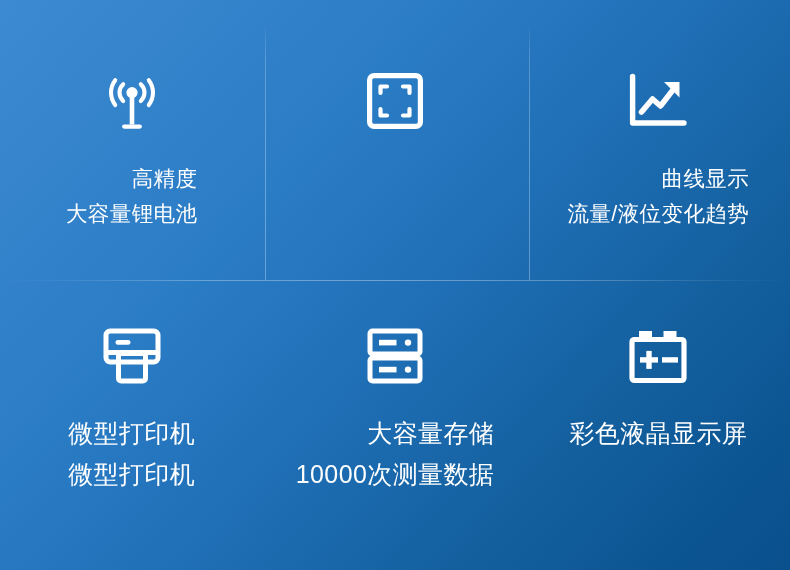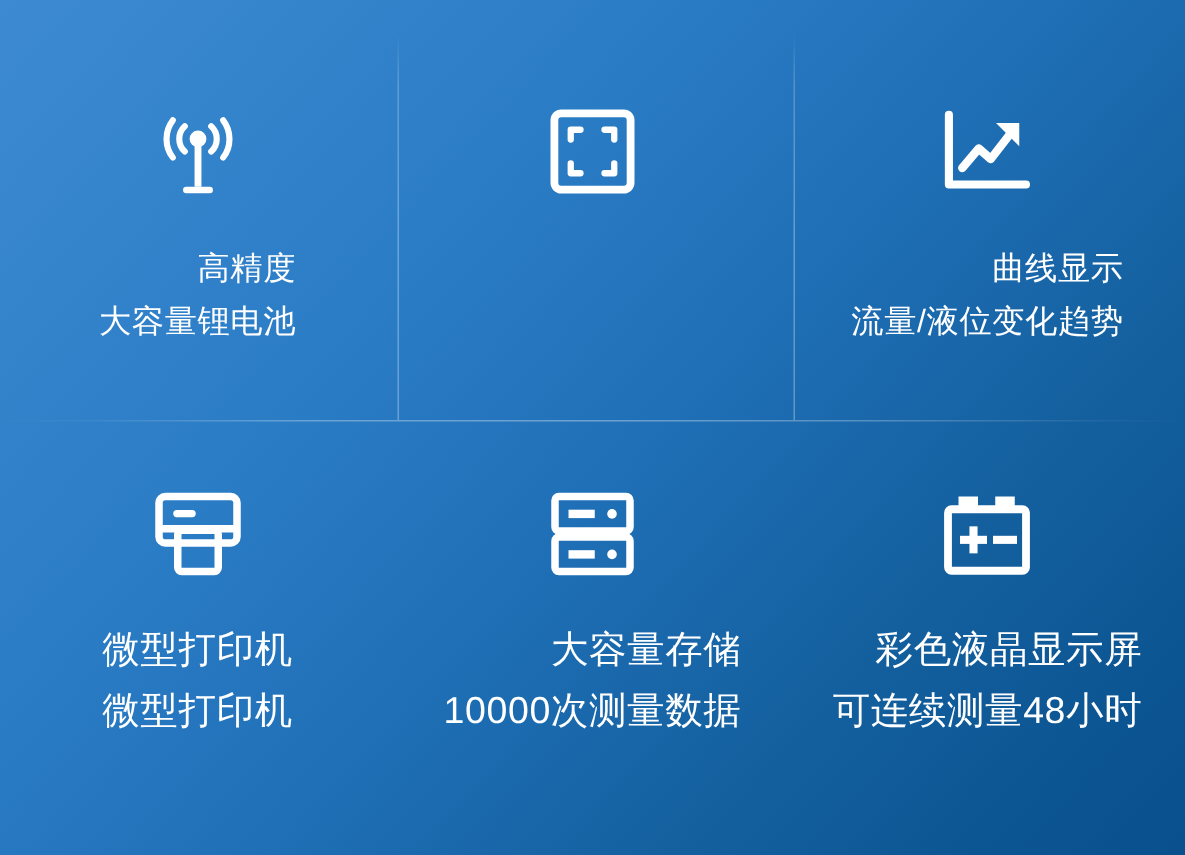--- a/index.html
+++ b/index.html
@@ -199,21 +199,20 @@
           <rect x="34.5" y="2.0" width="13.0" height="7.5" fill="#ffffff"></rect>
           <rect x="3.0" y="10.5" width="52.0" height="41.0" rx="2.4" ry="2.4" stroke="#ffffff" stroke-width="5.2"></rect>
           <path d="M18.0 30.8 L18.0 30.8" stroke="#ffffff" stroke-width="0"></path>
           <rect x="11.0" y="28.2" width="18.0" height="5.4" fill="#ffffff"></rect>
           <rect x="17.3" y="21.9" width="5.4" height="18.0" fill="#ffffff"></rect>
           <rect x="33.0" y="28.2" width="16.0" height="5.4" fill="#ffffff"></rect>
         </svg>
       </div>
       <div class="labels">
         <span class="line">彩色液晶显示屏</span>
-        <span class="line">可连续测量48小时</span>
       </div>
     </div>
 
   </div>
 
   <div class="divider-h"></div>
   <div class="divider-v v1"></div>
   <div class="divider-v v2"></div>
 
 </div>

